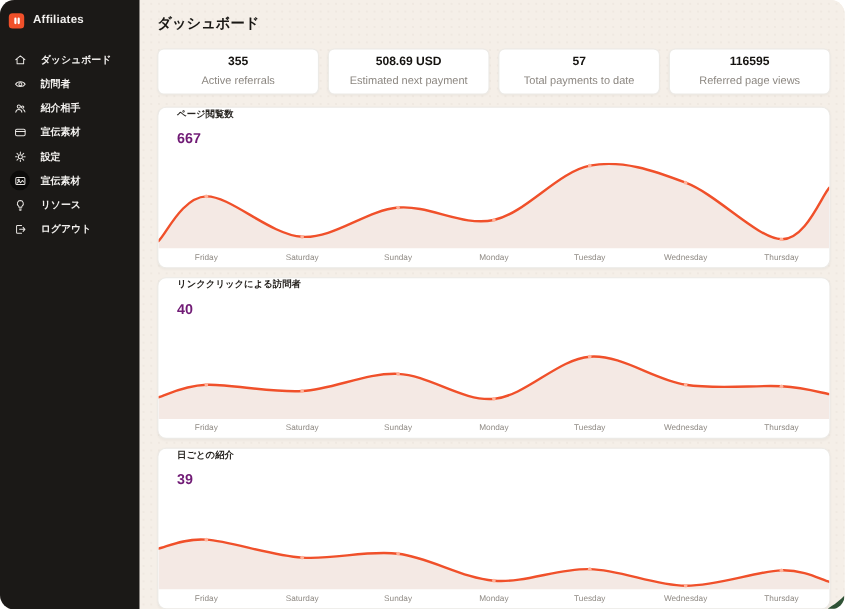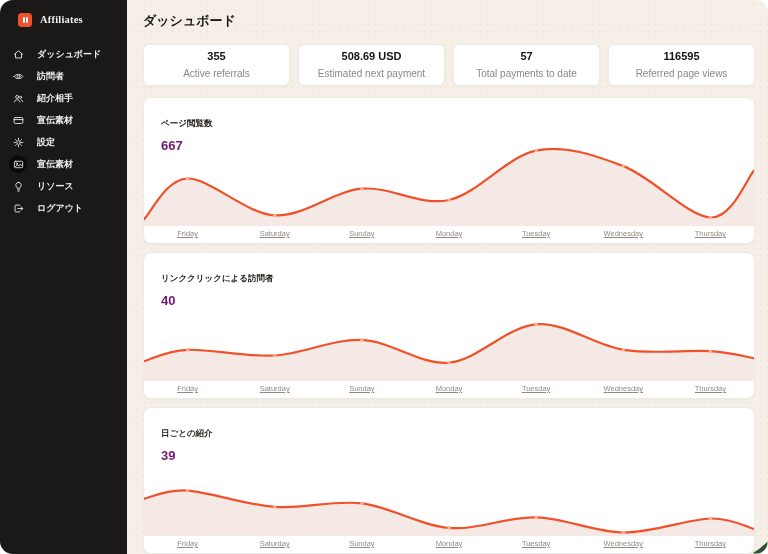--- a/index.html
+++ b/index.html
@@ -1,21 +1,21 @@
 <!DOCTYPE html>
 <html><head>
 <meta charset="utf-8">
 <style>
   html,body{margin:0;padding:0;background:#ffffff;width:768px;height:554px;overflow:hidden;
     font-family:"Liberation Sans","DejaVu Sans",sans-serif;}
   .window{position:relative;width:768px;height:554px;border-radius:13px;overflow:hidden;
     display:flex;background:#f5efe8;}
   
   .sidebar{width:127px;flex:0 0 127px;background:#1b1917;color:#f0eeec;padding-top:12px;box-sizing:border-box;}
-  .logo-row{display:flex;align-items:center;gap:8px;padding-left:18px;height:15px;font-family:Liberation Serif, serif;}
+  .logo-row{display:flex;align-items:flex-start;gap:8px;padding-left:8px;height:15px;}
   .logo-mark{width:14px;height:14px;background:#f0502a;border-radius:3.5px;position:relative;flex:0 0 14px;}
   .logo-mark i{position:absolute;top:4px;width:2px;height:6px;background:#ffffff;border-radius:1px;}
   .logo-mark i:first-child{left:4.5px;}
   .logo-mark i:last-child{left:8px;}
   .logo-text{font-size:10.5px;font-weight:bold;letter-spacing:.2px;}
   .nav{margin-top:16px;}
   .nav-item{display:flex;align-items:center;gap:10px;height:22px;padding-left:9px;cursor:pointer;}
   .nav-icon{width:18px;height:18px;display:flex;align-items:center;justify-content:center;
     border-radius:50%;flex:0 0 18px;color:#e8e5e2;}
   .nav-icon svg{width:11px;height:11px;}
@@ -29,26 +29,26 @@
   .page-title{font-size:13px;font-weight:bold;color:#191714;margin:4px 0 0 0;}
   .stats-row{display:flex;gap:8px;margin-top:14px;}
   .stat-card{flex:1;background:#ffffff;border:1px solid #eceae6;border-radius:6px;
     text-align:center;padding:5px 0 6px;box-shadow:0 1px 2px rgba(40,30,20,0.03);}
   .stat-value{font-size:11px;font-weight:bold;color:#151310;}
   .stat-label{font-size:10px;color:#8c8781;margin-top:6px;}
   .chart-card{position:relative;height:147px;background:#ffffff;border:1px solid #eceae6;
     border-radius:8px;margin-top:8px;overflow:hidden;box-sizing:border-box;
     box-shadow:0 1px 2px rgba(40,30,20,0.03);}
   .chart-card.first{margin-top:11px;}
-  .chart-title{font-size:8.5px;font-weight:bold;color:#26231f;padding:20px 0 0 17px;}
+  .chart-title{font-size:8.5px;font-weight:bold;color:#26231f;padding:0 0 0 17px;}
   .chart-value{font-size:13px;font-weight:bold;color:#701a75;padding:8px 0 0 17px;}
   .chart-plot{position:absolute;left:0;right:0;bottom:17px;height:78px;}
   .chart-plot svg{display:block;width:100%;height:78px;}
   .chart-days{position:absolute;left:0;right:0;bottom:0;height:17px;display:flex;}
-  .chart-days span{flex:1;text-align:center;font-size:7.5px;color:#908b85;padding-top:3px;text-decoration:underline;}
+  .chart-days span{flex:1;text-align:center;font-size:7.5px;color:#908b85;padding-top:3px;}
   .cursor-artifact{position:absolute;right:0;bottom:0;width:17px;height:13px;}
 </style>
 </head>
 <body>
 
 <div class="window">
 
   <aside class="sidebar">
     <div class="logo-row">
       <span class="logo-mark">

